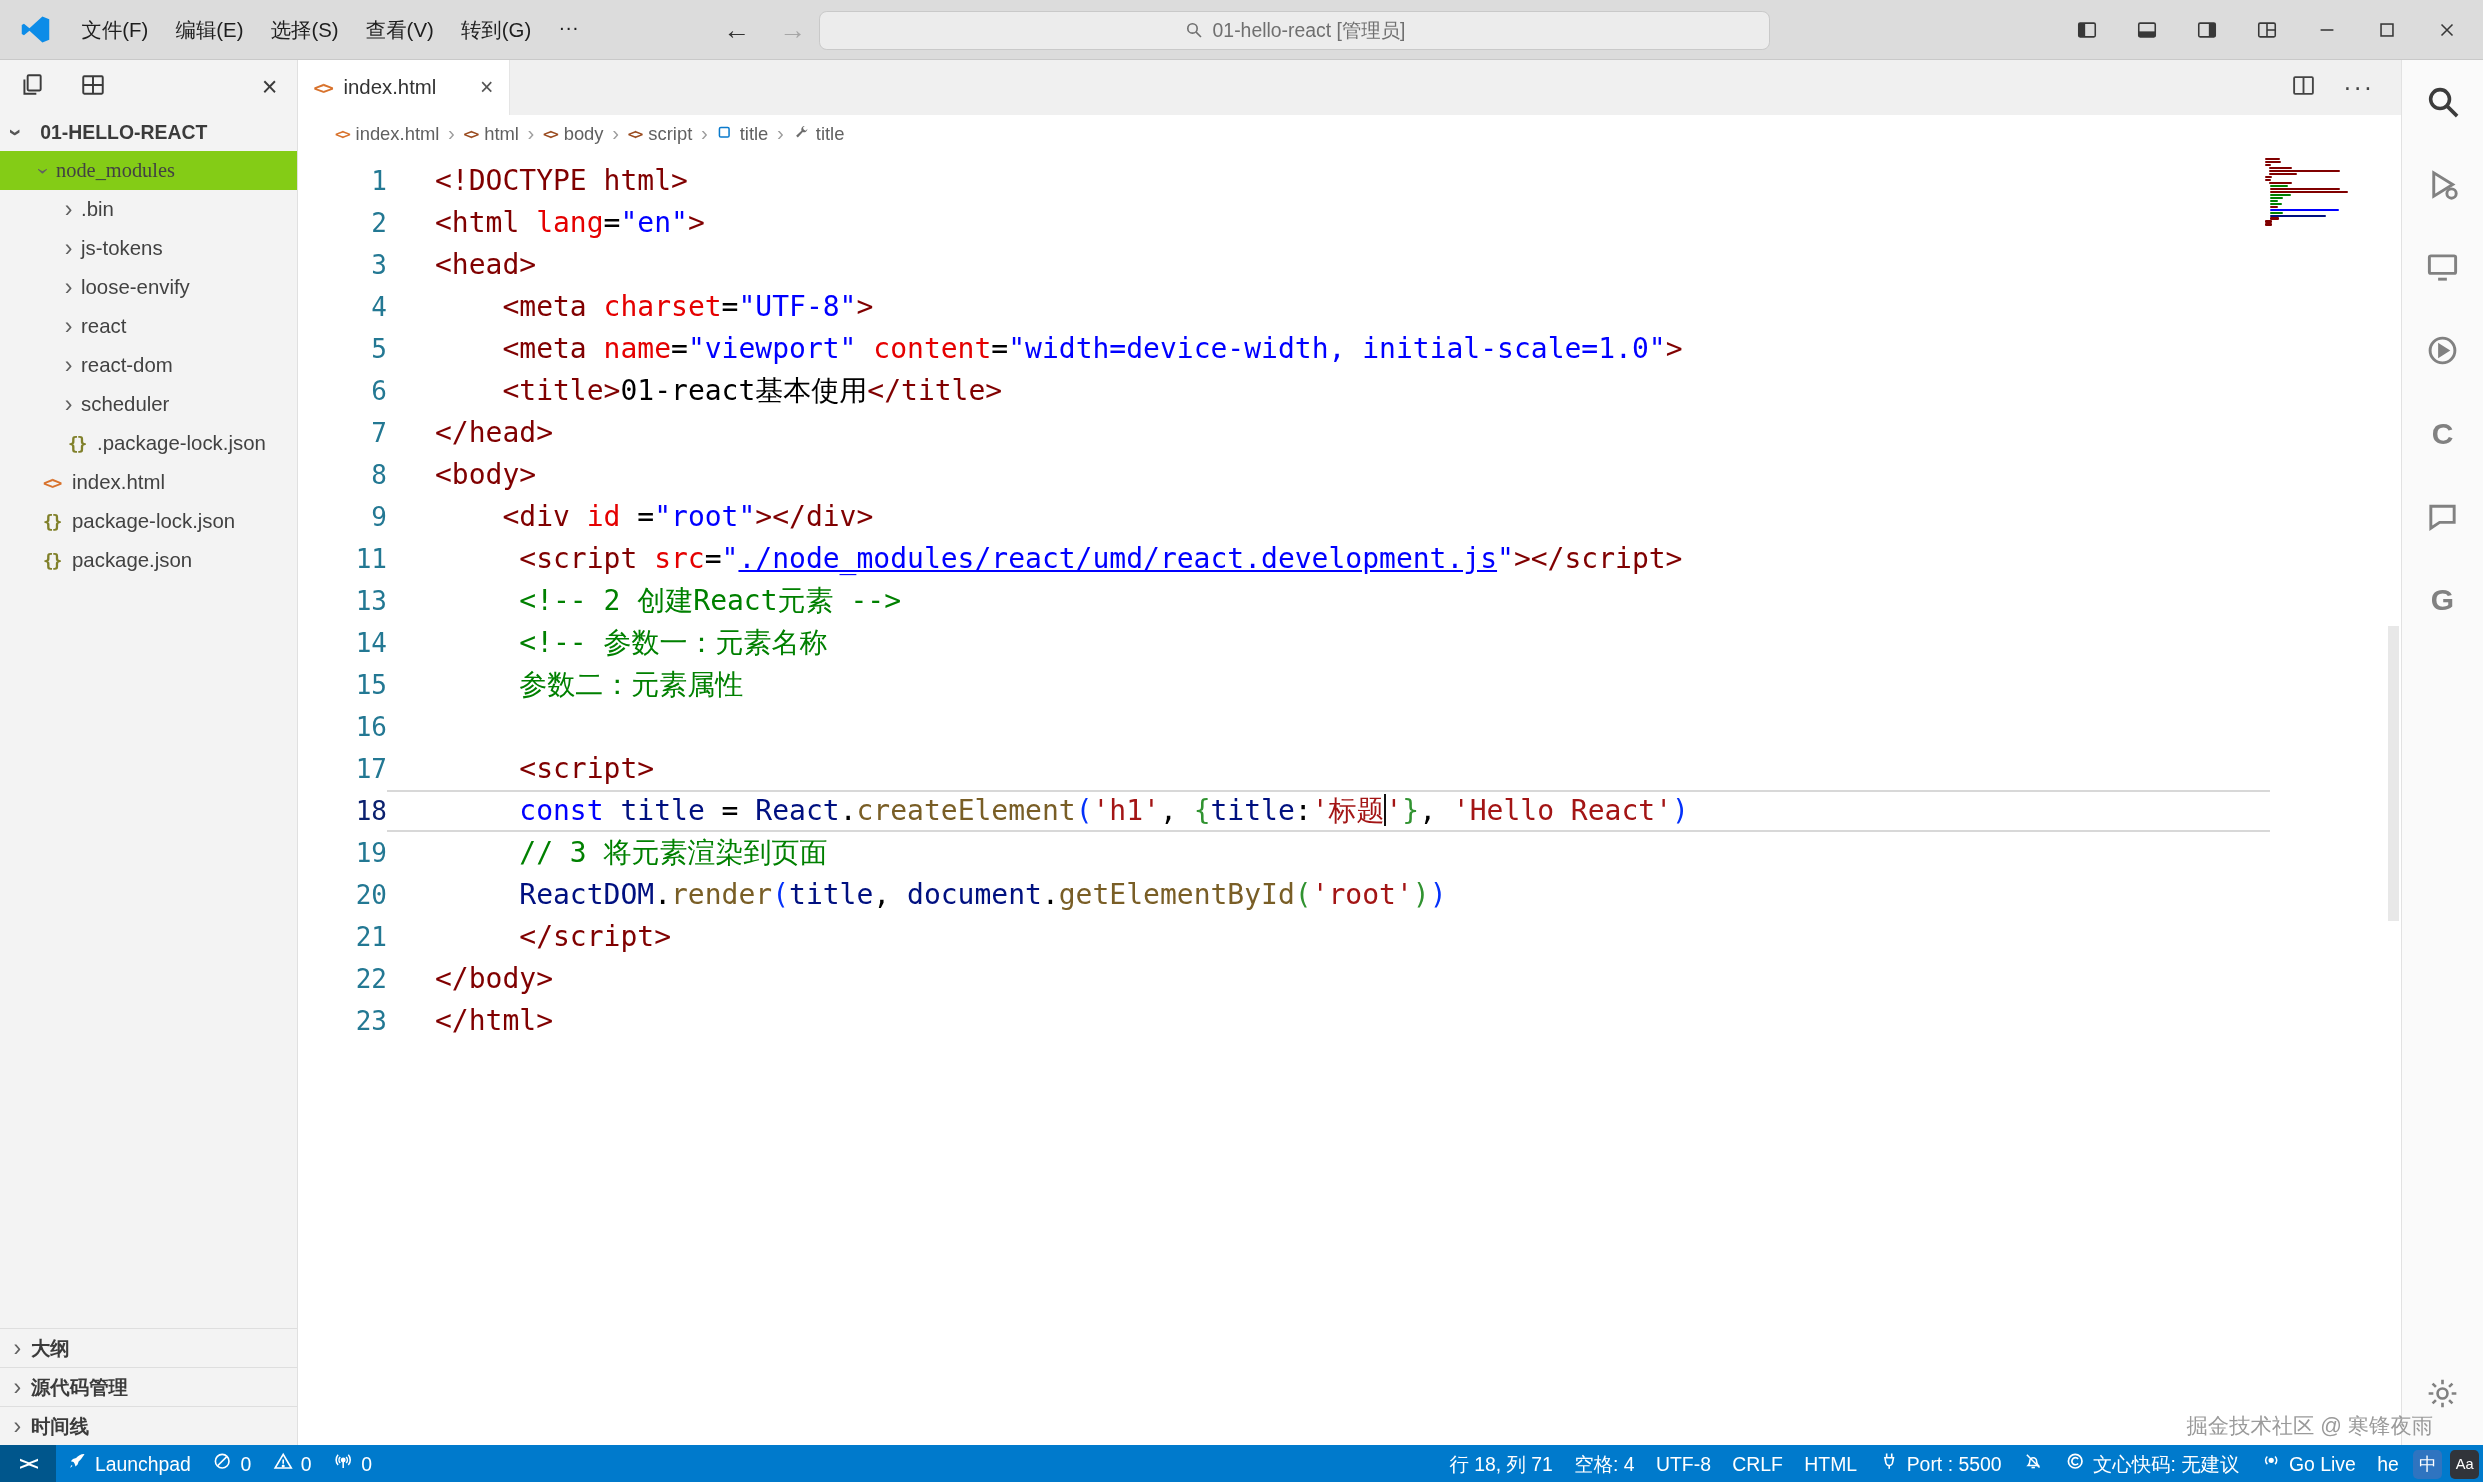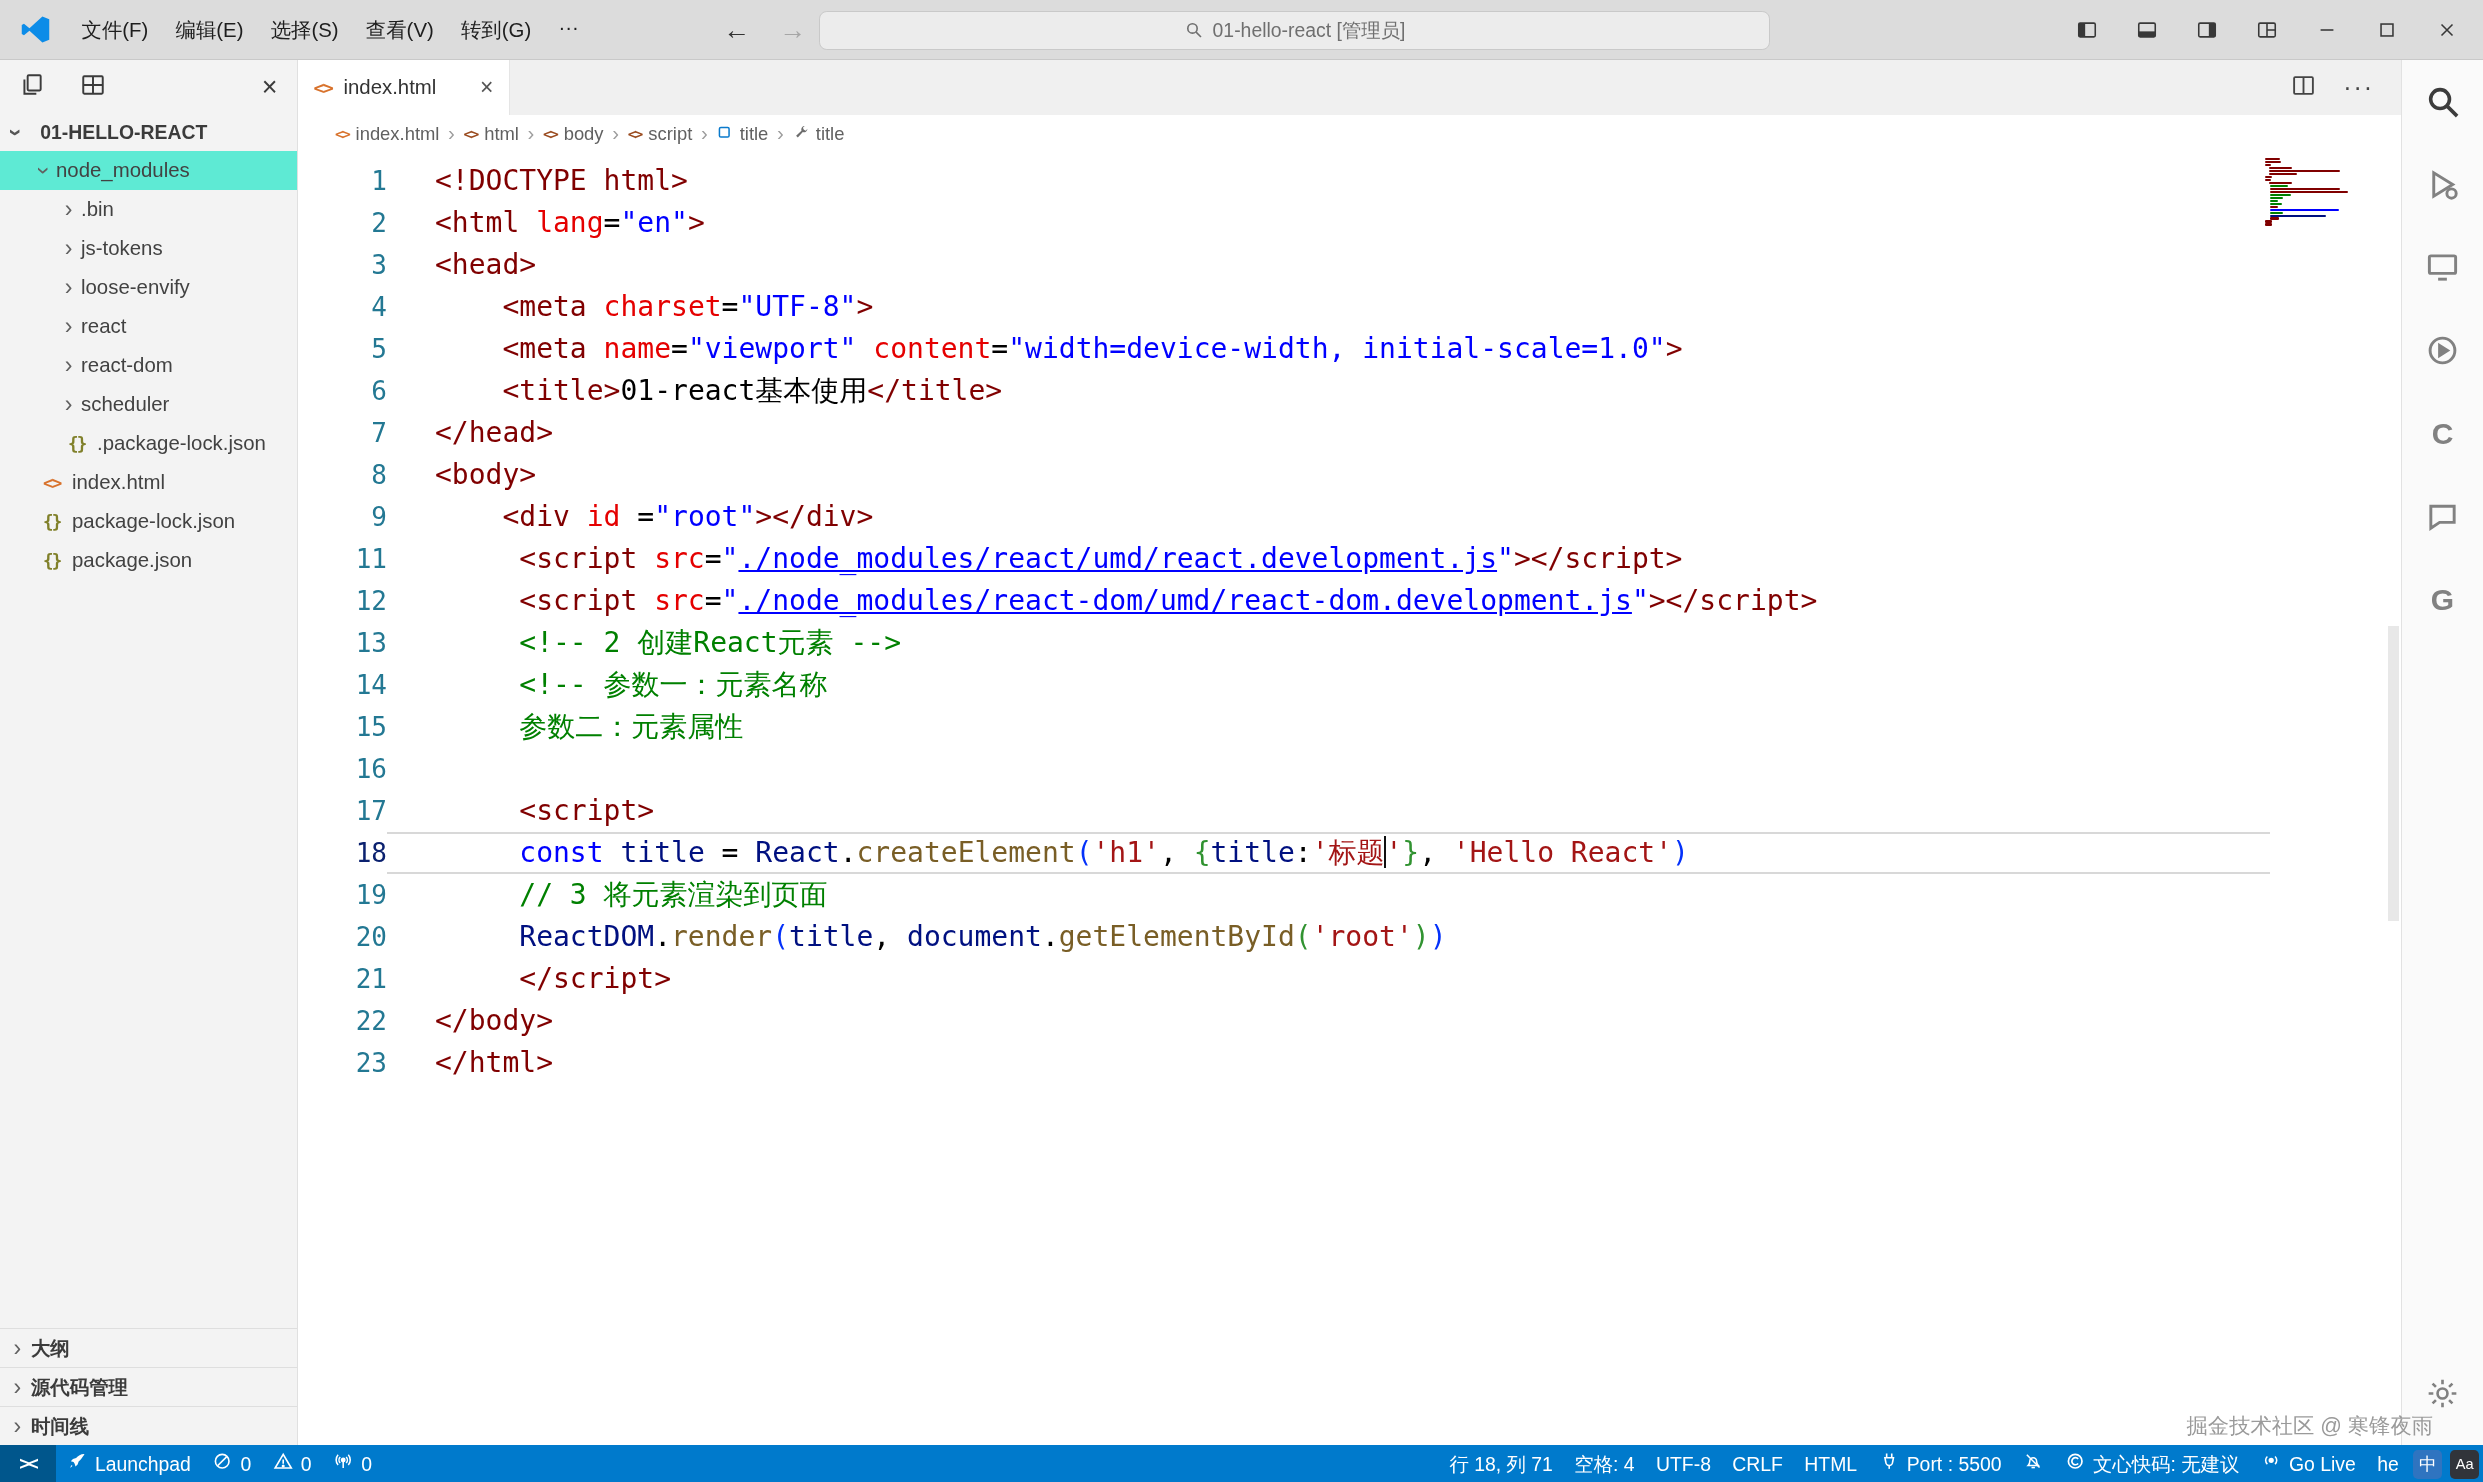--- a/index.html
+++ b/index.html
@@ -27,21 +27,21 @@
   .sidebar { position:absolute; top:60px; bottom:38px; left:0; width:298px; background:#f3f3f3;
     border-right:1px solid #e0e0e0; display:flex; flex-direction:column; z-index:5; }
   .sb-header { height:54px; display:flex; align-items:center; padding:0 19.4px; color:#3b3b3b; }
   .sb-h-icons { display:flex; gap:35px; }
   .sb-h-icons svg { width:26px; height:26px; }
   .sb-close { margin-left:auto; font-size:27px; color:#3b3b3b; }
   .root-row { height:37px; display:flex; align-items:center; padding-left:11.6px; gap:21px;
     font-weight:700; font-size:19.4px; color:#3b3b3b; }
   .chev-open { display:inline-block; transform:rotate(90deg); font-size:23px; color:#555; }
   .tree-row { height:39px; display:flex; align-items:center; font-size:20.4px; color:#424242; }
-  .tree-row.selected { background:#5eead4; }
+  .tree-row.selected { background:#84cc16;font-family:Liberation Serif, serif; }
   .t-chev { width:25px; text-align:center; font-size:23px; color:#616161; }
   .t-chev.open { transform:rotate(90deg); }
   .t-icon { width:29px; font-family:"DejaVu Sans Mono",monospace; font-weight:700; font-size:17.5px; letter-spacing:-1.9px; }
   .ticon-html { color:#d8722c; }
   .ticon-json { color:#80802a; }
   .t-label { white-space:nowrap; }
   .sb-sections { margin-top:auto; }
   .sb-sec { height:39px; border-top:1px solid #dedede; display:flex; align-items:center;
     padding-left:13.6px; gap:9.7px; font-size:19.4px; color:#3b3b3b; font-weight:600; }
   .sec-chev { font-size:23px; color:#616161; font-weight:400; }
@@ -348,24 +348,20 @@
           <span class="ln">8</span>
           <span class="line-body"><span class="tk-t">&lt;body&gt;</span></span>
         </div>
         <div class="code-line">
           <span class="ln">9</span>
           <span class="line-body"><span class="tk-p">    </span><span class="tk-t">&lt;div </span><span class="tk-a">id</span><span class="tk-p"> =</span><span class="tk-s">"root"</span><span class="tk-t">&gt;&lt;/div&gt;</span></span>
         </div>
         <div class="code-line">
           <span class="ln">11</span>
           <span class="line-body"><span class="tk-p">     </span><span class="tk-t">&lt;script </span><span class="tk-a">src</span><span class="tk-p">=</span><span class="tk-s">"</span><span class="tk-l">./node_modules/react/umd/react.development.js</span><span class="tk-s">"</span><span class="tk-t">&gt;&lt;/script&gt;</span></span>
-        </div>
-        <div class="code-line">
-          <span class="ln">12</span>
-          <span class="line-body"><span class="tk-p">     </span><span class="tk-t">&lt;script </span><span class="tk-a">src</span><span class="tk-p">=</span><span class="tk-s">"</span><span class="tk-l">./node_modules/react-dom/umd/react-dom.development.js</span><span class="tk-s">"</span><span class="tk-t">&gt;&lt;/script&gt;</span></span>
         </div>
         <div class="code-line">
           <span class="ln">13</span>
           <span class="line-body"><span class="tk-p">     </span><span class="tk-c">&lt;!-- 2 创建React元素 --&gt;</span></span>
         </div>
         <div class="code-line">
           <span class="ln">14</span>
           <span class="line-body"><span class="tk-p">     </span><span class="tk-c">&lt;!-- 参数一：元素名称</span></span>
         </div>
         <div class="code-line">

